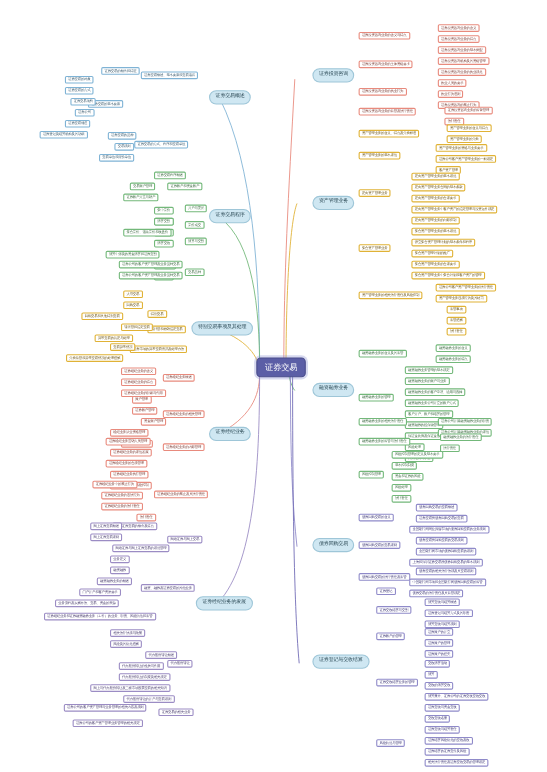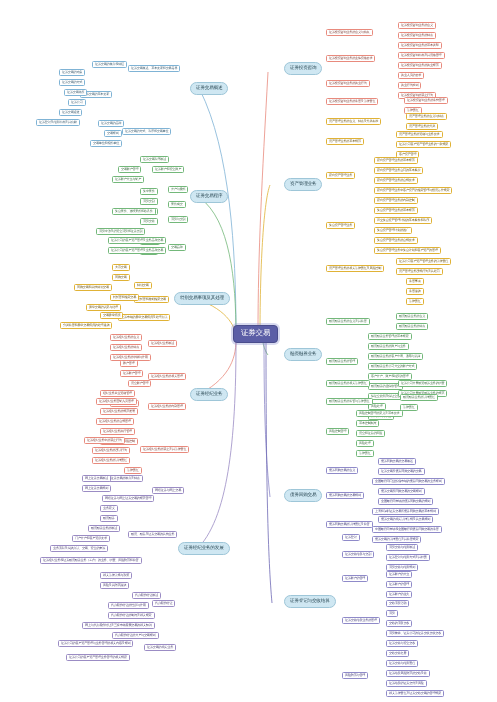--- a/index.html
+++ b/index.html
@@ -43,21 +43,21 @@
       <path d="M266 342 C266 480 268 560 272 603" stroke="#6f6ab5"></path>
 
       <path d="M236 333 C236 250 230 150 200 90" stroke="#7fb3d5"></path>
       <path d="M236 335 C236 280 230 220 200 198" stroke="#73b87a"></path>
       <path d="M236 337 C236 330 230 310 196 299" stroke="#e0b236"></path>
       <path d="M236 340 C236 360 228 380 196 396" stroke="#e88a7d"></path>
       <path d="M236 342 C236 440 228 520 196 550" stroke="#9b8cc4"></path>
     </g>
   </svg>
 
-  <div class="node root" style="left:233px;top:325px;font-family:Liberation Mono, monospace;">证券交易</div>
+  <div class="node root" style="left:233px;top:325px;">证券交易</div>
 
   <div class="node branch" style="left:284px;top:62px;">证券投资咨询</div>
   <div class="node branch" style="left:284px;top:178px;">资产管理业务</div>
   <div class="node branch" style="left:284px;top:348px;">融资融券业务</div>
   <div class="node branch" style="left:284px;top:489px;">债券回购交易</div>
   <div class="node branch" style="left:284px;top:595px;">证券登记与交收结算</div>
 
   <div class="node branch" style="left:190px;top:82px;">证券交易概述</div>
   <div class="node branch" style="left:190px;top:190px;">证券交易程序</div>
   <div class="node branch" style="left:174px;top:292px;">特别交易事项及其处理</div>

